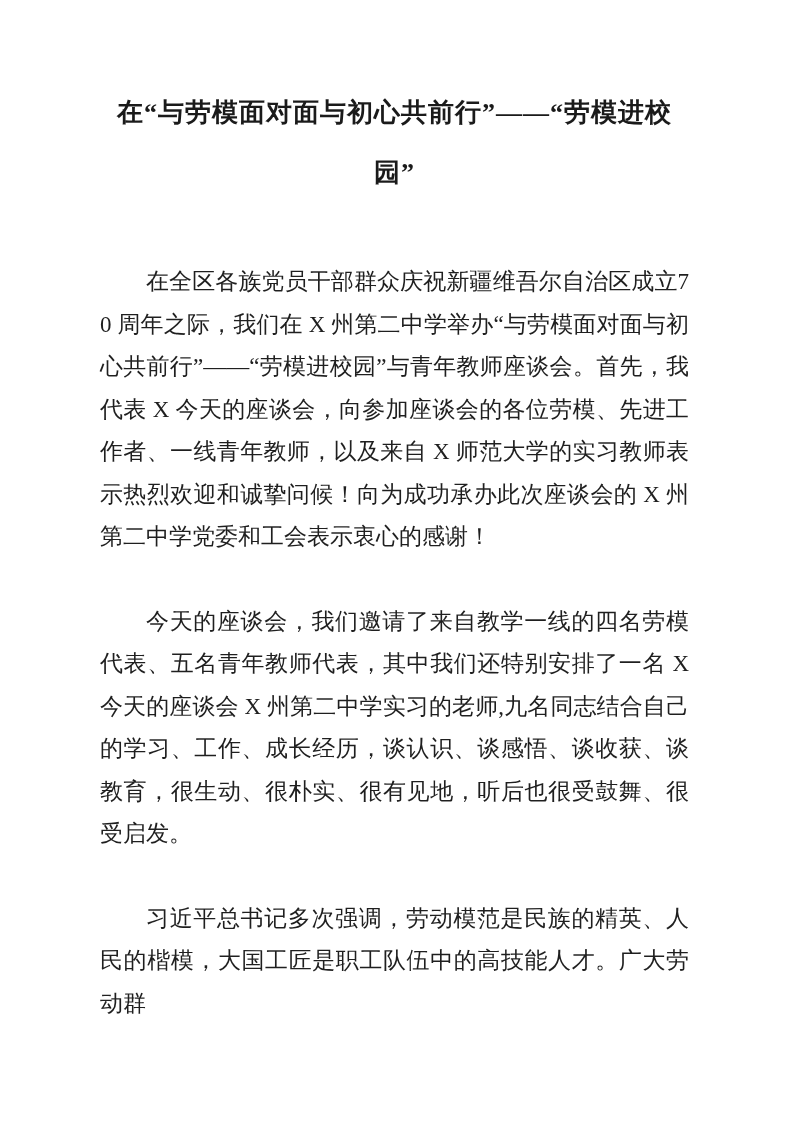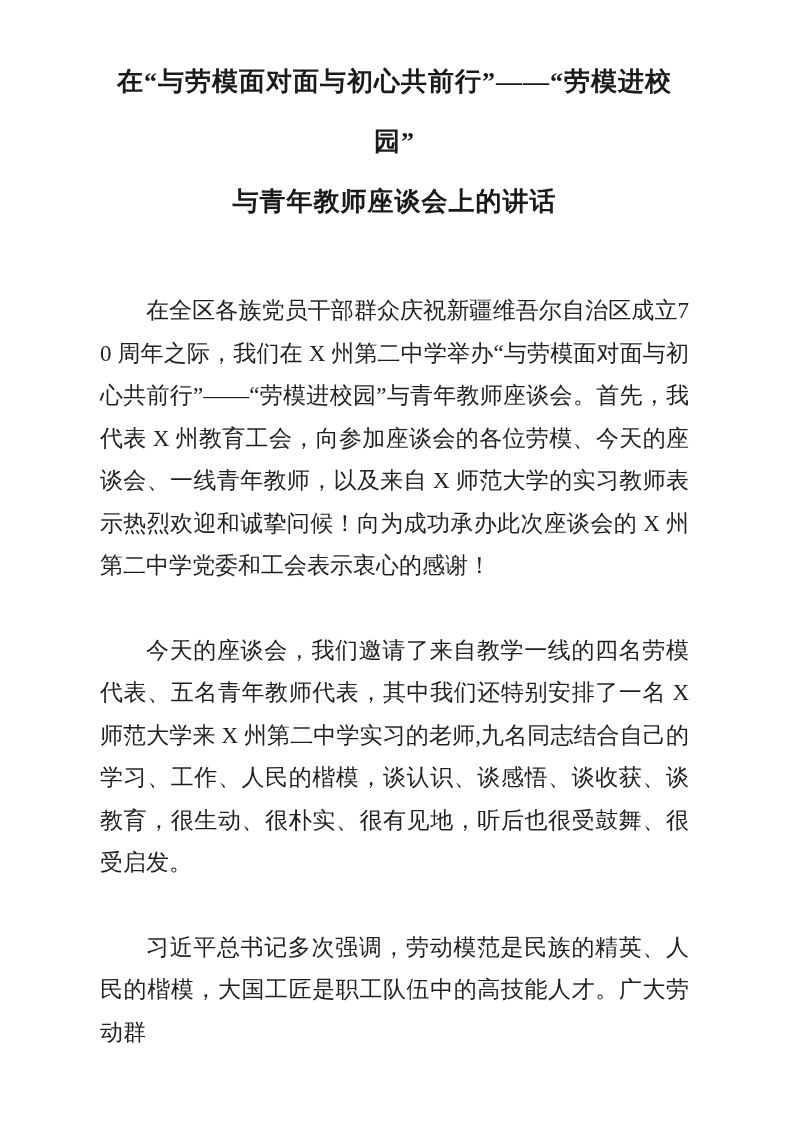--- a/index.html
+++ b/index.html
@@ -6,21 +6,21 @@
     margin: 0;
     padding: 0;
     background: #ffffff;
   }
   .page {
     position: relative;
     width: 793px;
     height: 1122px;
     box-sizing: border-box;
     background: #ffffff;
-    padding: 52px 104px 0 100px;
+    padding: 83px 104px 0 100px;
     color: #1f1f1f;
     font-family: "Liberation Serif", "DejaVu Serif", serif;
     font-size: 23px;
     line-height: 42.5px;
     overflow: hidden;
   }
   .doc-title {
     margin: 0 0 58px 0;
     font-size: 26px;
     font-weight: bold;
@@ -47,23 +47,22 @@
     margin-bottom: 0;
   }
 </style>
 </head>
 <body>
 
 <div class="page">
 
   <h1 class="doc-title">
     <span class="title-line">在“与劳模面对面与初心共前行”——“劳模进校园”</span>
-    <span class="title-line">与青年教师座谈会上的讲话</span>
   </h1>
 
 
-  <p class="body-para">在全区各族党员干部群众庆祝新疆维吾尔自治区成立70 周年之际，我们在 X 州第二中学举办“与劳模面对面与初心共前行”——“劳模进校园”与青年教师座谈会。首先，我代表 X 州教育工会，向参加座谈会的各位劳模、今天的座谈会、一线青年教师，以及来自 X 师范大学的实习教师表示热烈欢迎和诚挚问候！向为成功承办此次座谈会的 X 州第二中学党委和工会表示衷心的感谢！</p>
+  <p class="body-para">在全区各族党员干部群众庆祝新疆维吾尔自治区成立70 周年之际，我们在 X 州第二中学举办“与劳模面对面与初心共前行”——“劳模进校园”与青年教师座谈会。首先，我代表 X 今天的座谈会，向参加座谈会的各位劳模、先进工作者、一线青年教师，以及来自 X 师范大学的实习教师表示热烈欢迎和诚挚问候！向为成功承办此次座谈会的 X 州第二中学党委和工会表示衷心的感谢！</p>
 
-  <p class="body-para">今天的座谈会，我们邀请了来自教学一线的四名劳模代表、五名青年教师代表，其中我们还特别安排了一名 X 师范大学来 X 州第二中学实习的老师,九名同志结合自己的学习、工作、人民的楷模，谈认识、谈感悟、谈收获、谈教育，很生动、很朴实、很有见地，听后也很受鼓舞、很受启发。</p>
+  <p class="body-para">今天的座谈会，我们邀请了来自教学一线的四名劳模代表、五名青年教师代表，其中我们还特别安排了一名 X 今天的座谈会 X 州第二中学实习的老师,九名同志结合自己的学习、工作、成长经历，谈认识、谈感悟、谈收获、谈教育，很生动、很朴实、很有见地，听后也很受鼓舞、很受启发。</p>
 
   <p class="body-para">习近平总书记多次强调，劳动模范是民族的精英、人民的楷模，大国工匠是职工队伍中的高技能人才。广大劳动群</p>
 
 </div>
 
 </body></html>

